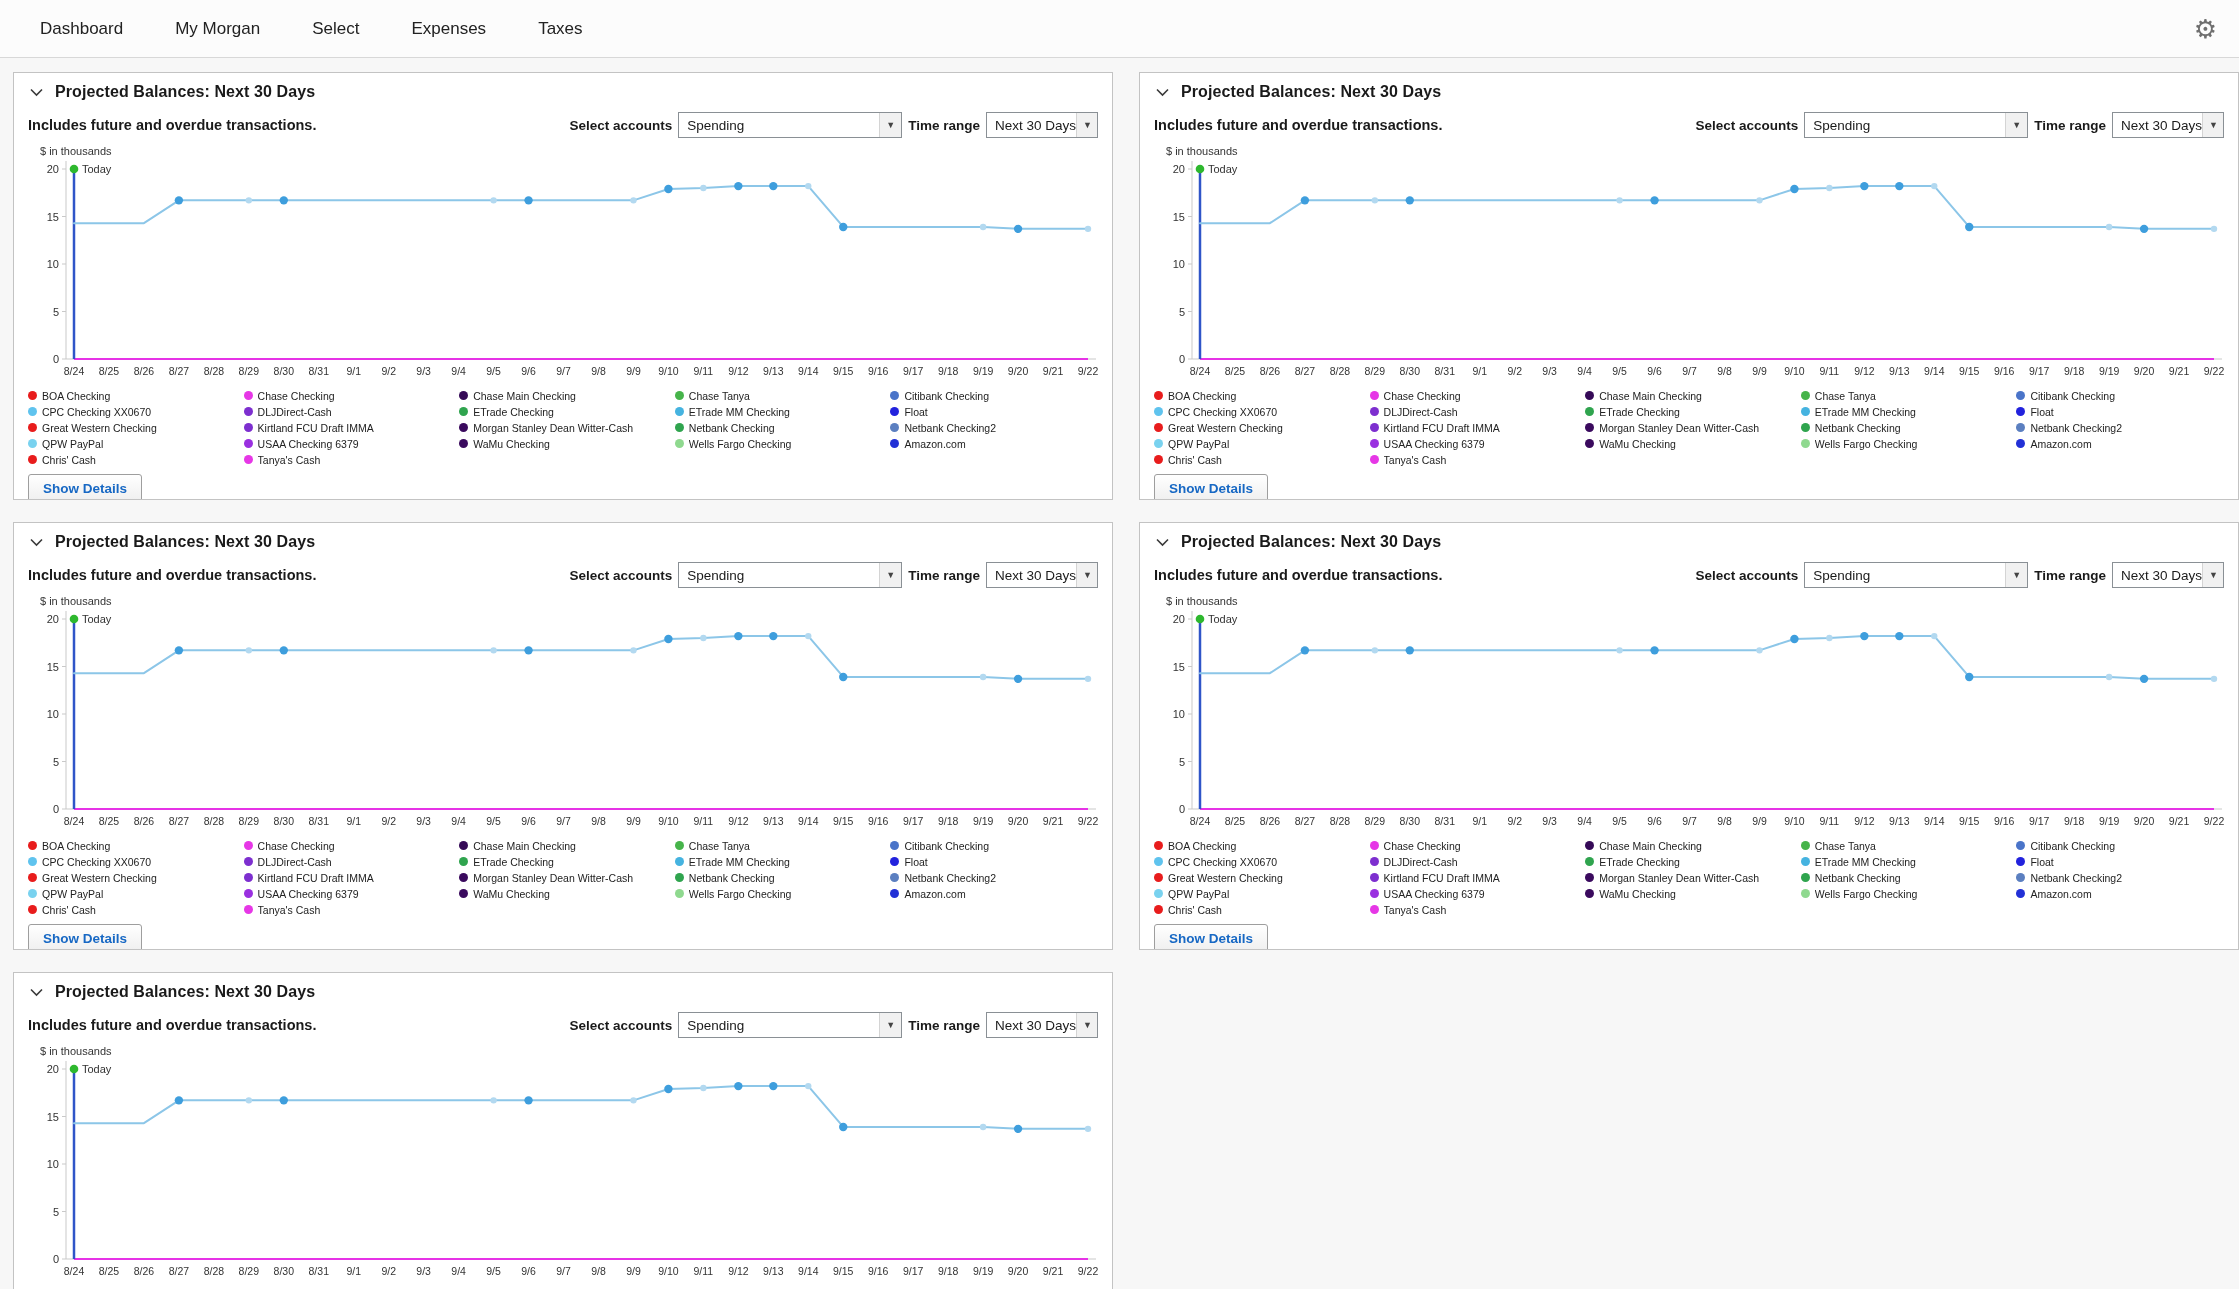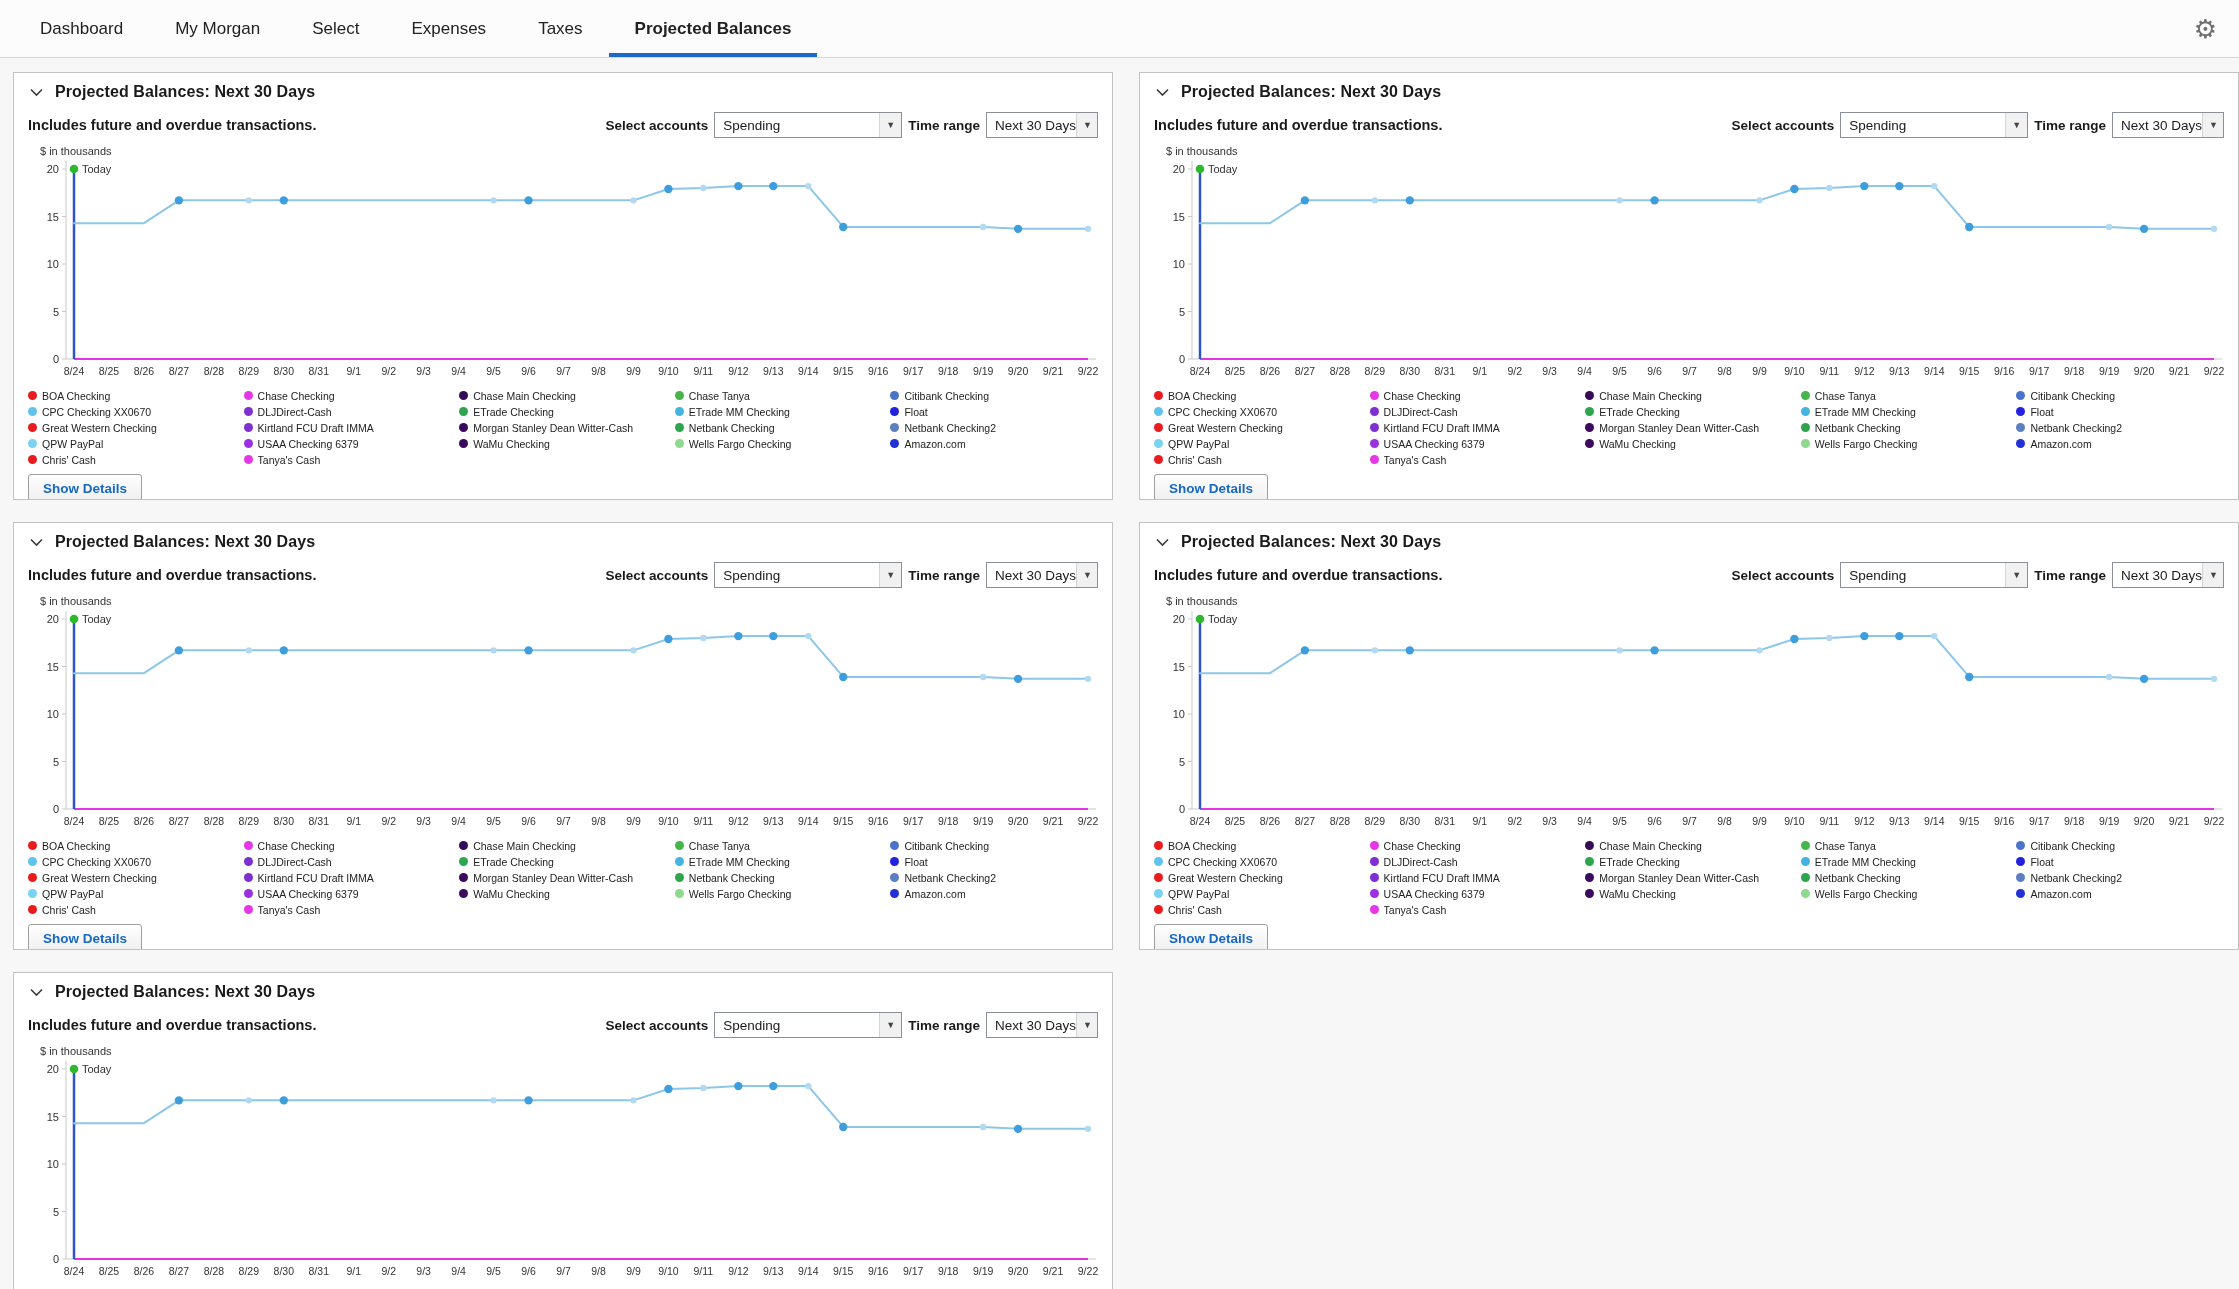--- a/index.html
+++ b/index.html
@@ -36,21 +36,21 @@
   .chev { display: inline-flex; align-items: center; cursor: pointer; padding: 2px; }
   .panel-title { font-size: 16px; font-weight: 700; letter-spacing: .1px; }
   .controls-row { display: flex; align-items: center; margin-top: 8px; height: 28px; }
   .subtitle { font-size: 14.5px; font-weight: 700; }
   .controls { margin-left: auto; display: flex; align-items: center; gap: 6px; }
   .ctrl-label { font-size: 13.5px; font-weight: 700; white-space: nowrap; }
   .combo {
     height: 26px; border: 1px solid #8a9095; background: #fff;
     display: flex; align-items: center; cursor: pointer; overflow: hidden;
   }
-  .combo-accounts { width: 188px; }
+  .combo-accounts { width: 224px; }
   .combo-time { width: 112px; }
   .combo-value { padding-left: 8px; font-size: 13.5px; white-space: nowrap; flex: 1 1 auto; }
   .arrow-box {
     flex: none; width: 22px; height: 100%; display: flex; align-items: center; justify-content: center;
     background: #f1f1f1; border-left: 1px solid #d4d4d4; font-size: 9px; color: #444;
   }
   svg.chart { display: block; margin-top: 4px; }
   .legend {
     margin-top: 6px; display: grid; grid-template-columns: repeat(5, 1fr);
     column-gap: 8px; row-gap: 3px; font-size: 10.5px; color: #222;
@@ -66,21 +66,20 @@
 </style>
 </head>
 <body>
 
 <nav class="navbar">
   <div class="nav-item">Dashboard</div>
   <div class="nav-item">My Morgan</div>
   <div class="nav-item">Select</div>
   <div class="nav-item">Expenses</div>
   <div class="nav-item">Taxes</div>
-  <div class="nav-item active">Projected Balances</div>
   <span class="gear">⚙</span>
 </nav>
 
 <main class="grid" id="panels-grid">
   <section class="panel">
     <div class="panel-header">
       <span class="chev">
         <svg width="13" height="9" viewBox="0 0 13 9" aria-hidden="true">
             <polyline points="1,1.5 6.5,7 12,1.5" fill="none" stroke="#3a3a3a" stroke-width="1.6"></polyline>
           </svg>

